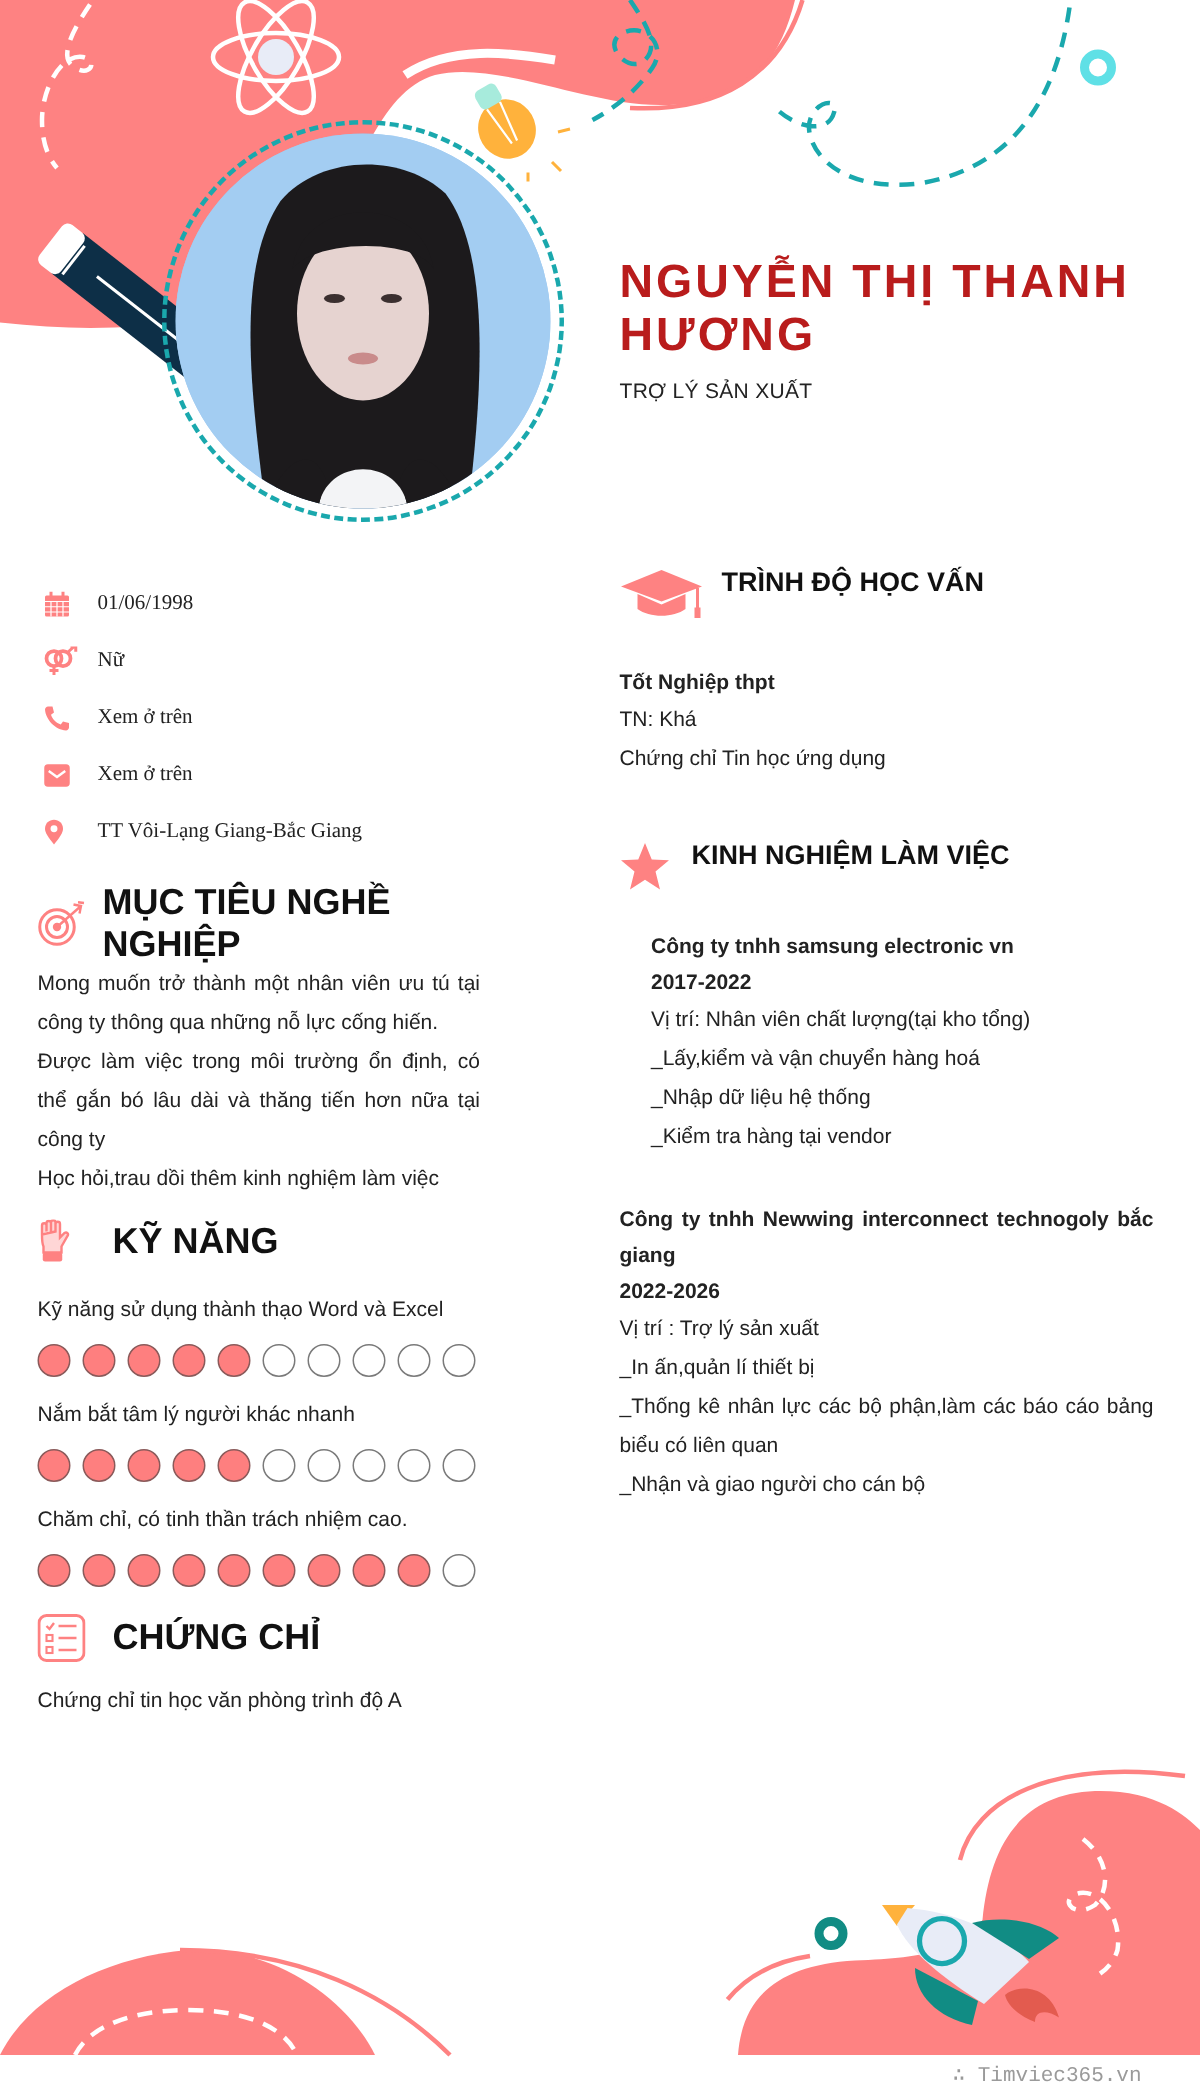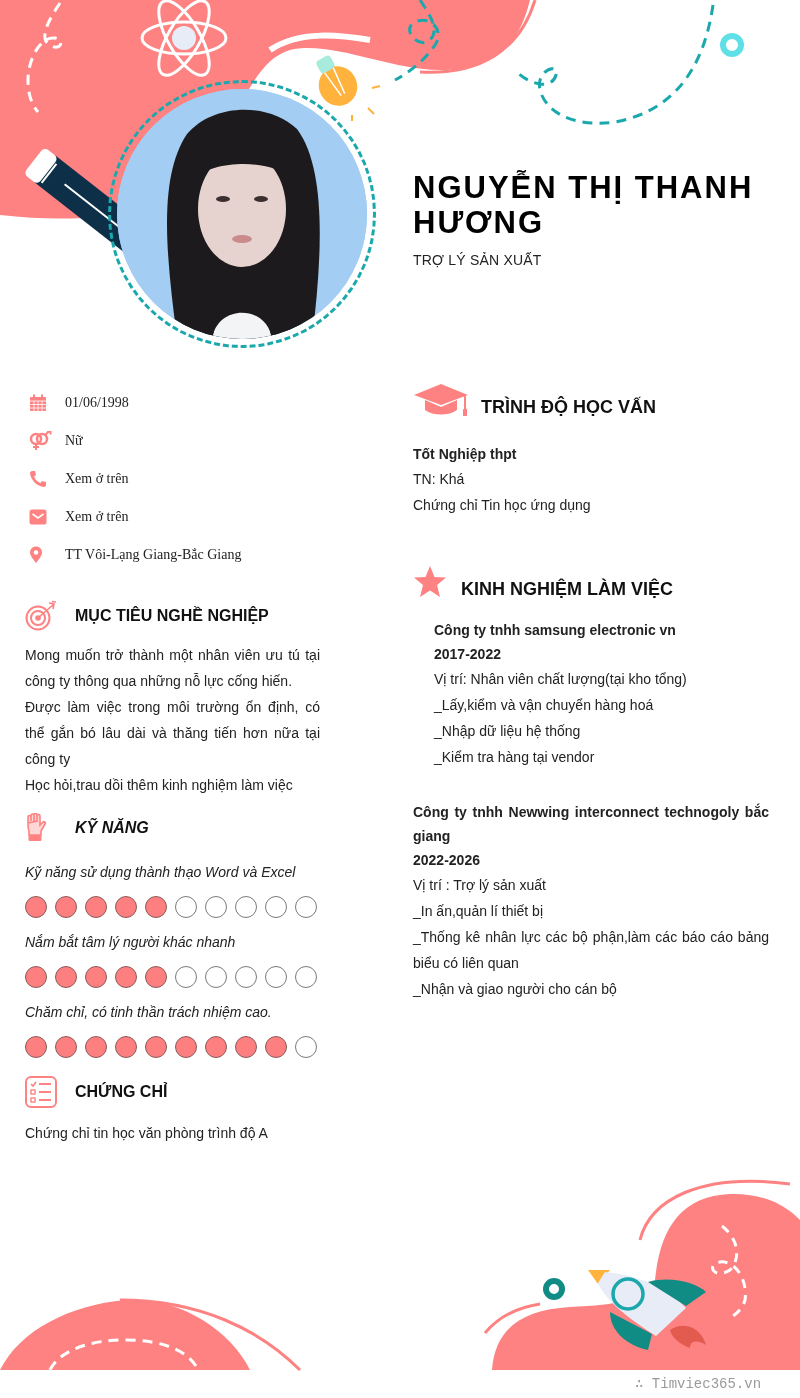--- a/index.html
+++ b/index.html
@@ -8,43 +8,43 @@
 
   .page { position: relative; width: 800px; height: 1398px; background: #fff; overflow: hidden; }
   .deco { position: absolute; left: 0; top: 0; width: 800px; height: 1398px; pointer-events: none; }
 
   
   .avatar-wrap { position: absolute; left: 108px; top: 80px; width: 268px; height: 268px; }
   .avatar-ring { position: absolute; inset: 0; border-radius: 50%; border: 3px dashed #1aa8ad; }
   .avatar { position: absolute; left: 9px; top: 9px; width: 250px; height: 250px; border-radius: 50%; overflow: hidden; background: #9cc8ef; }
 
   .name-block { position: absolute; left: 413px; top: 170px; width: 370px; }
-  .name { font-size: 31px; font-weight: 700; letter-spacing: 2px; line-height: 35px; color: #000000; text-transform: uppercase; }
+  .name { font-size: 31px; font-weight: 700; letter-spacing: 2px; line-height: 35px; color: #b91c1c; text-transform: uppercase; }
   .job-title { margin-top: 12px; font-size: 14px; color: #222; letter-spacing: 0.2px; }
 
   
   .left { position: absolute; left: 25px; top: 384px; width: 295px; }
   .contact-row { display: flex; align-items: center; height: 38px; }
   .contact-icon { width: 30px; height: 24px; display: flex; align-items: center; justify-content: flex-start; padding-left: 4px; }
   .contact-text { margin-left: 10px; font-size: 14px; color: #222; font-family: Liberation Serif, serif; }
 
   .section-head { display: flex; align-items: center; height: 40px; }
   .section-icon { width: 50px; height: 34px; display: flex; align-items: center; }
-  .section-title { font-size: 16px; font-weight: 700; color: #111; text-transform: uppercase; }
+  .section-title { font-size: 24px; font-weight: 700; color: #111; text-transform: uppercase; }
 
   .para { font-size: 14px; line-height: 26px; color: #222; text-align: justify; }
 
   .skill-label { font-size: 14px; color: #222; line-height: 20px; }
   .dots { display: flex; gap: 8px; margin: 14px 0 14px 0; }
   .dot { width: 22px; height: 22px; border-radius: 50%; border: 1.5px solid #7a7a7a; background: #fff; }
   .dot.on { background: #fe7f7f; border-color: #8a5a5a; }
 
   
   .right { position: absolute; left: 413px; top: 378px; width: 356px; }
-  .r-head { display: flex; align-items: flex-end; height: 40px; }
+  .r-head { display: flex; align-items: flex-start; height: 40px; }
   .r-icon { width: 68px; height: 36px; display: flex; align-items: center; }
   .r-icon.star { width: 48px; }
   .r-title { font-size: 18px; font-weight: 700; color: #111; text-transform: uppercase; }
   .r-line { font-size: 14px; line-height: 26px; color: #222; text-align: justify; }
   .r-line.bold { font-weight: 700; line-height: 24px; }
 
   .watermark { position: absolute; left: 635px; top: 1375px; font-family: "Liberation Mono", "DejaVu Sans Mono", monospace; font-size: 14px; color: #9a9a9a; }
 </style>
 </head>
 <body>
@@ -190,21 +190,21 @@
         </span>
         <span class="section-title">MỤC TIÊU NGHỀ NGHIỆP</span>
       </div>
       <div style="margin-top:6px;">
         <p class="para">Mong muốn trở thành một nhân viên ưu tú tại công ty thông qua những nỗ lực cống hiến.</p>
         <p class="para">Được làm việc trong môi trường ổn định, có thể gắn bó lâu dài và thăng tiến hơn nữa tại công ty</p>
         <p class="para">Học hỏi,trau dồi thêm kinh nghiệm làm việc</p>
       </div>
     </div>
 
-    <div style="margin-top:10px;font-style:italic;">
+    <div style="margin-top:10px;">
       <div class="section-head">
         <span class="section-icon">
           <svg width="22" height="30" viewBox="0 0 22 30">
               <path d="M3 10 V4 C 3 2, 6 2, 6 4 V8 M6 8 V2.5 C 6 0.5, 9 0.5, 9 2.5 V8 M9 8 V2 C 9 0, 12 0, 12 2 V8 M12 8 V3 C 12 1, 15 1, 15 3 V12 L 18 9 C 19.5 8, 21 9.5, 20 11 L 16 18 V22 H 4 V18 C 3 16, 3 13, 3 10 Z" stroke="#fe8282" stroke-width="1.6" fill="#ffd6d6"></path>
               <rect x="3.5" y="22" width="13" height="6" rx="1.5" fill="#fe8282"></rect>
             </svg>
         </span>
         <span class="section-title">KỸ NĂNG</span>
       </div>
 

